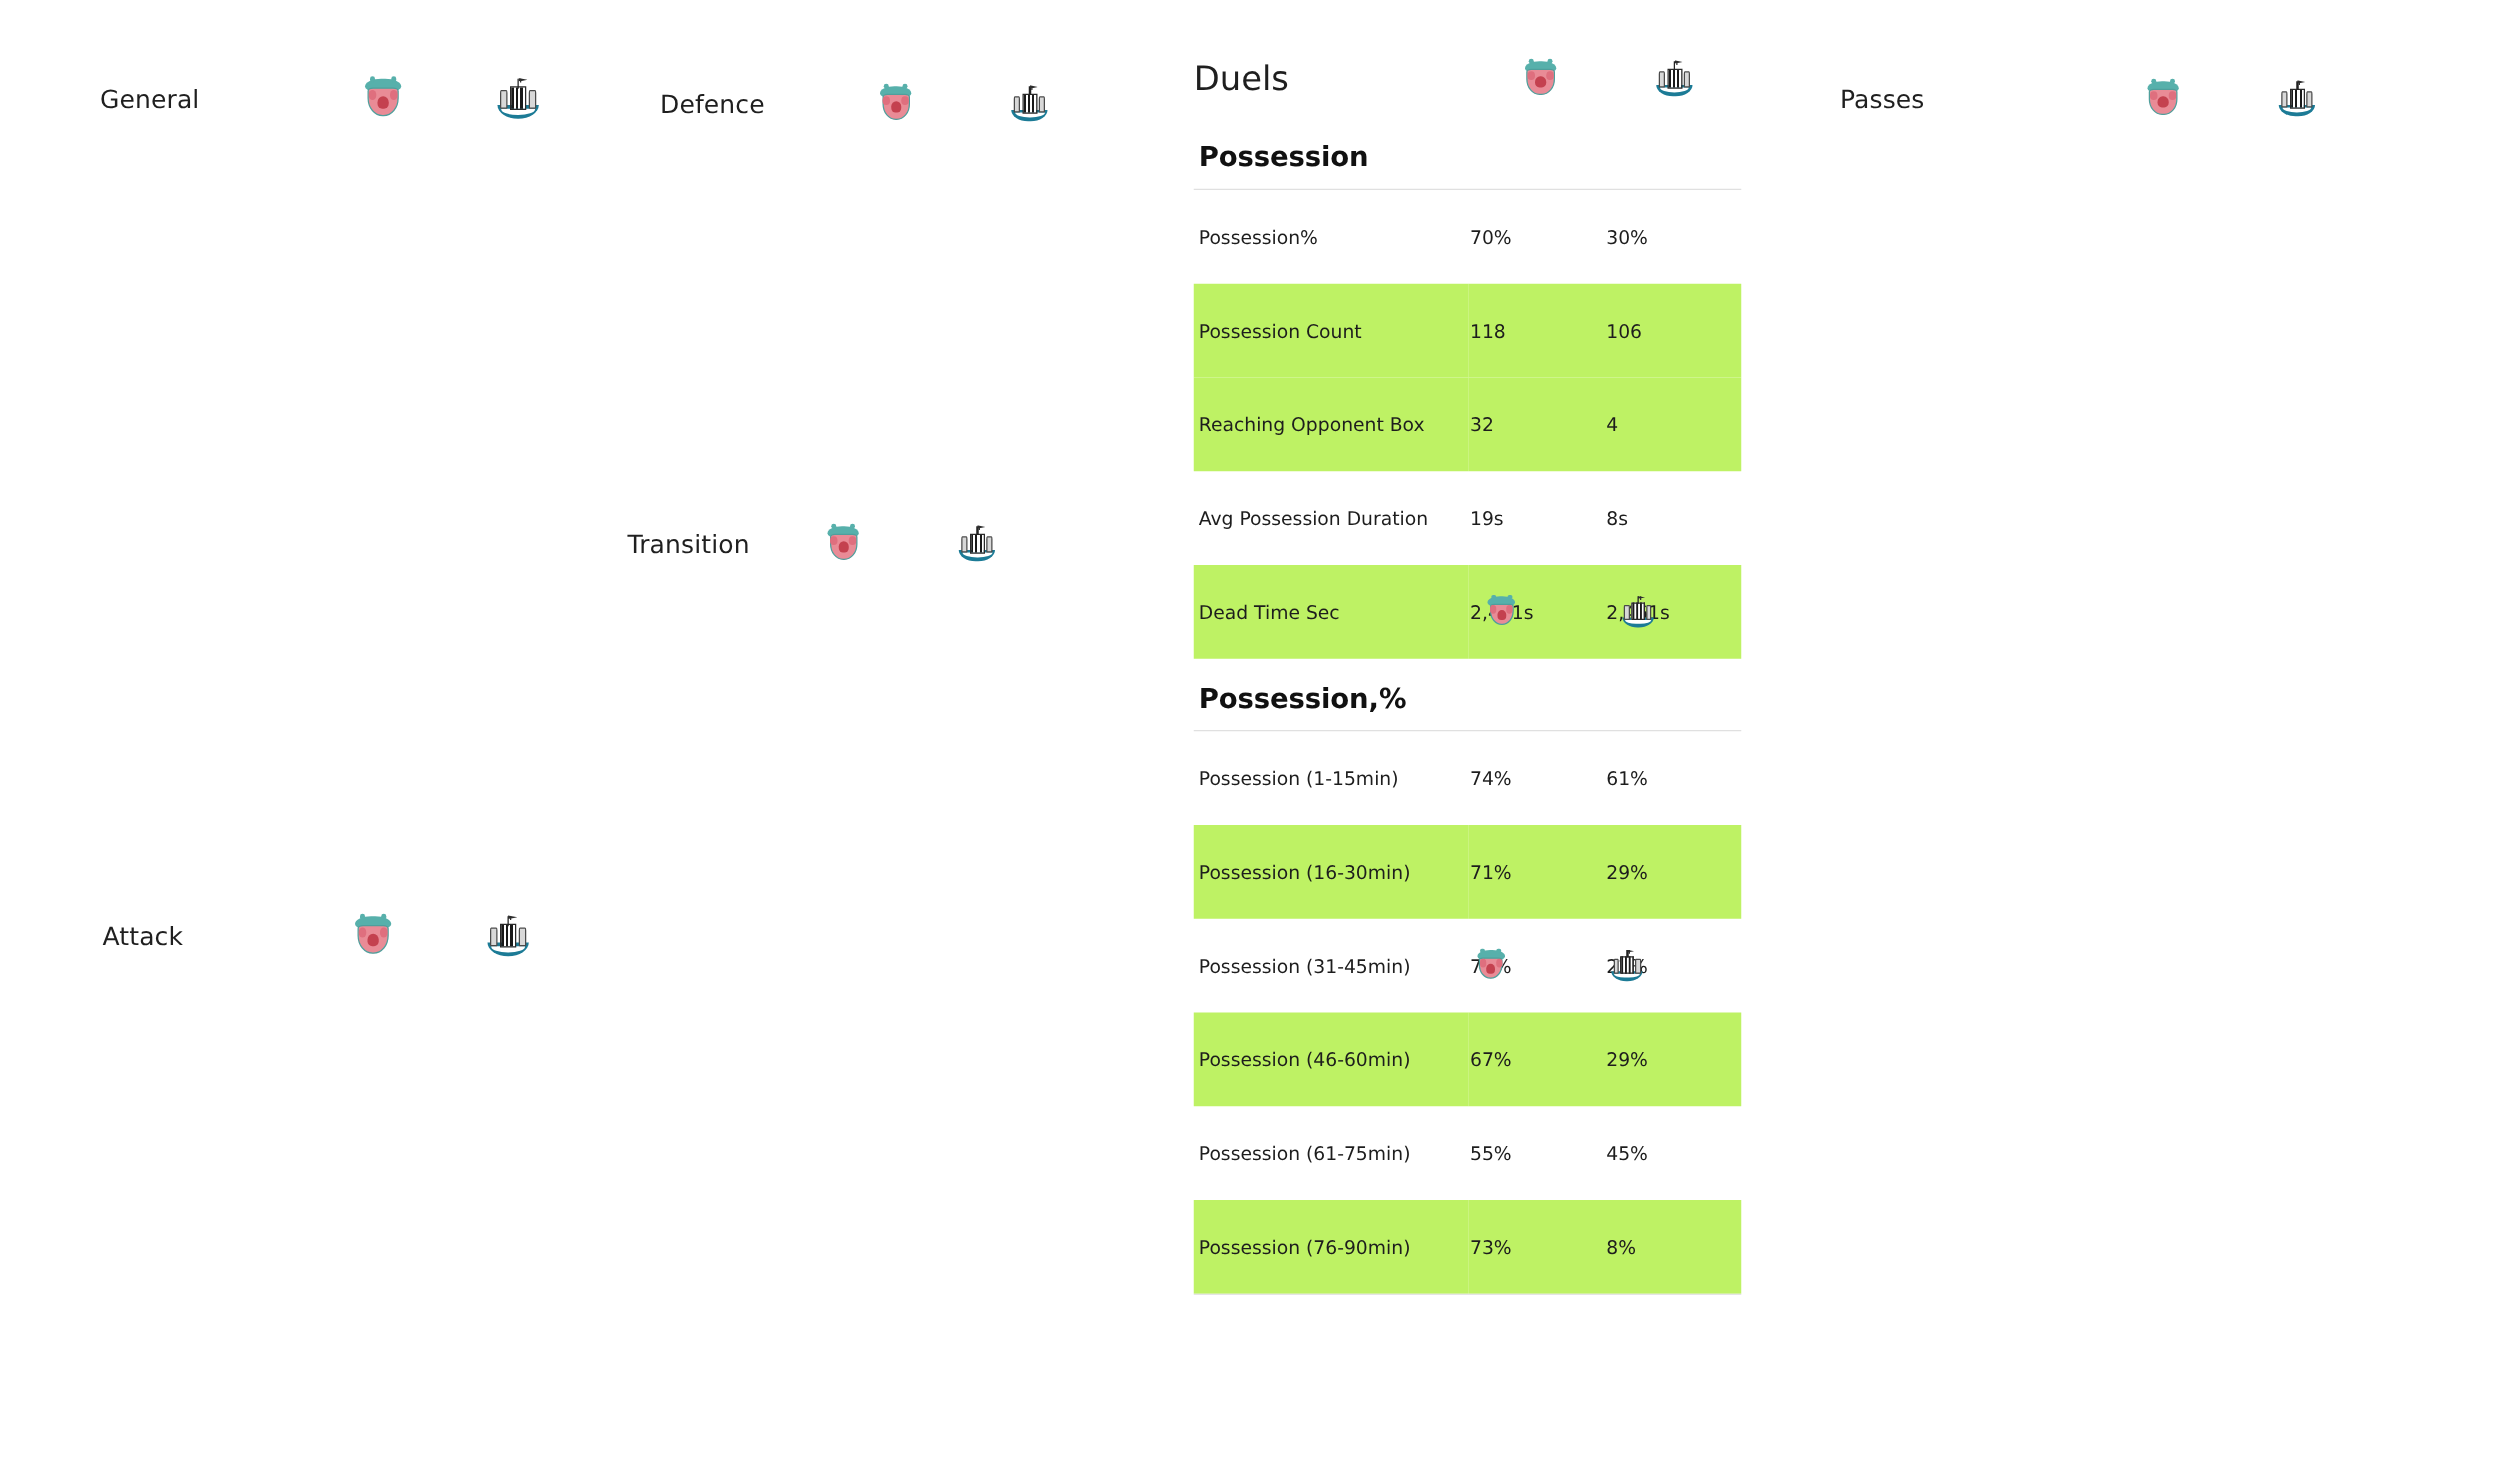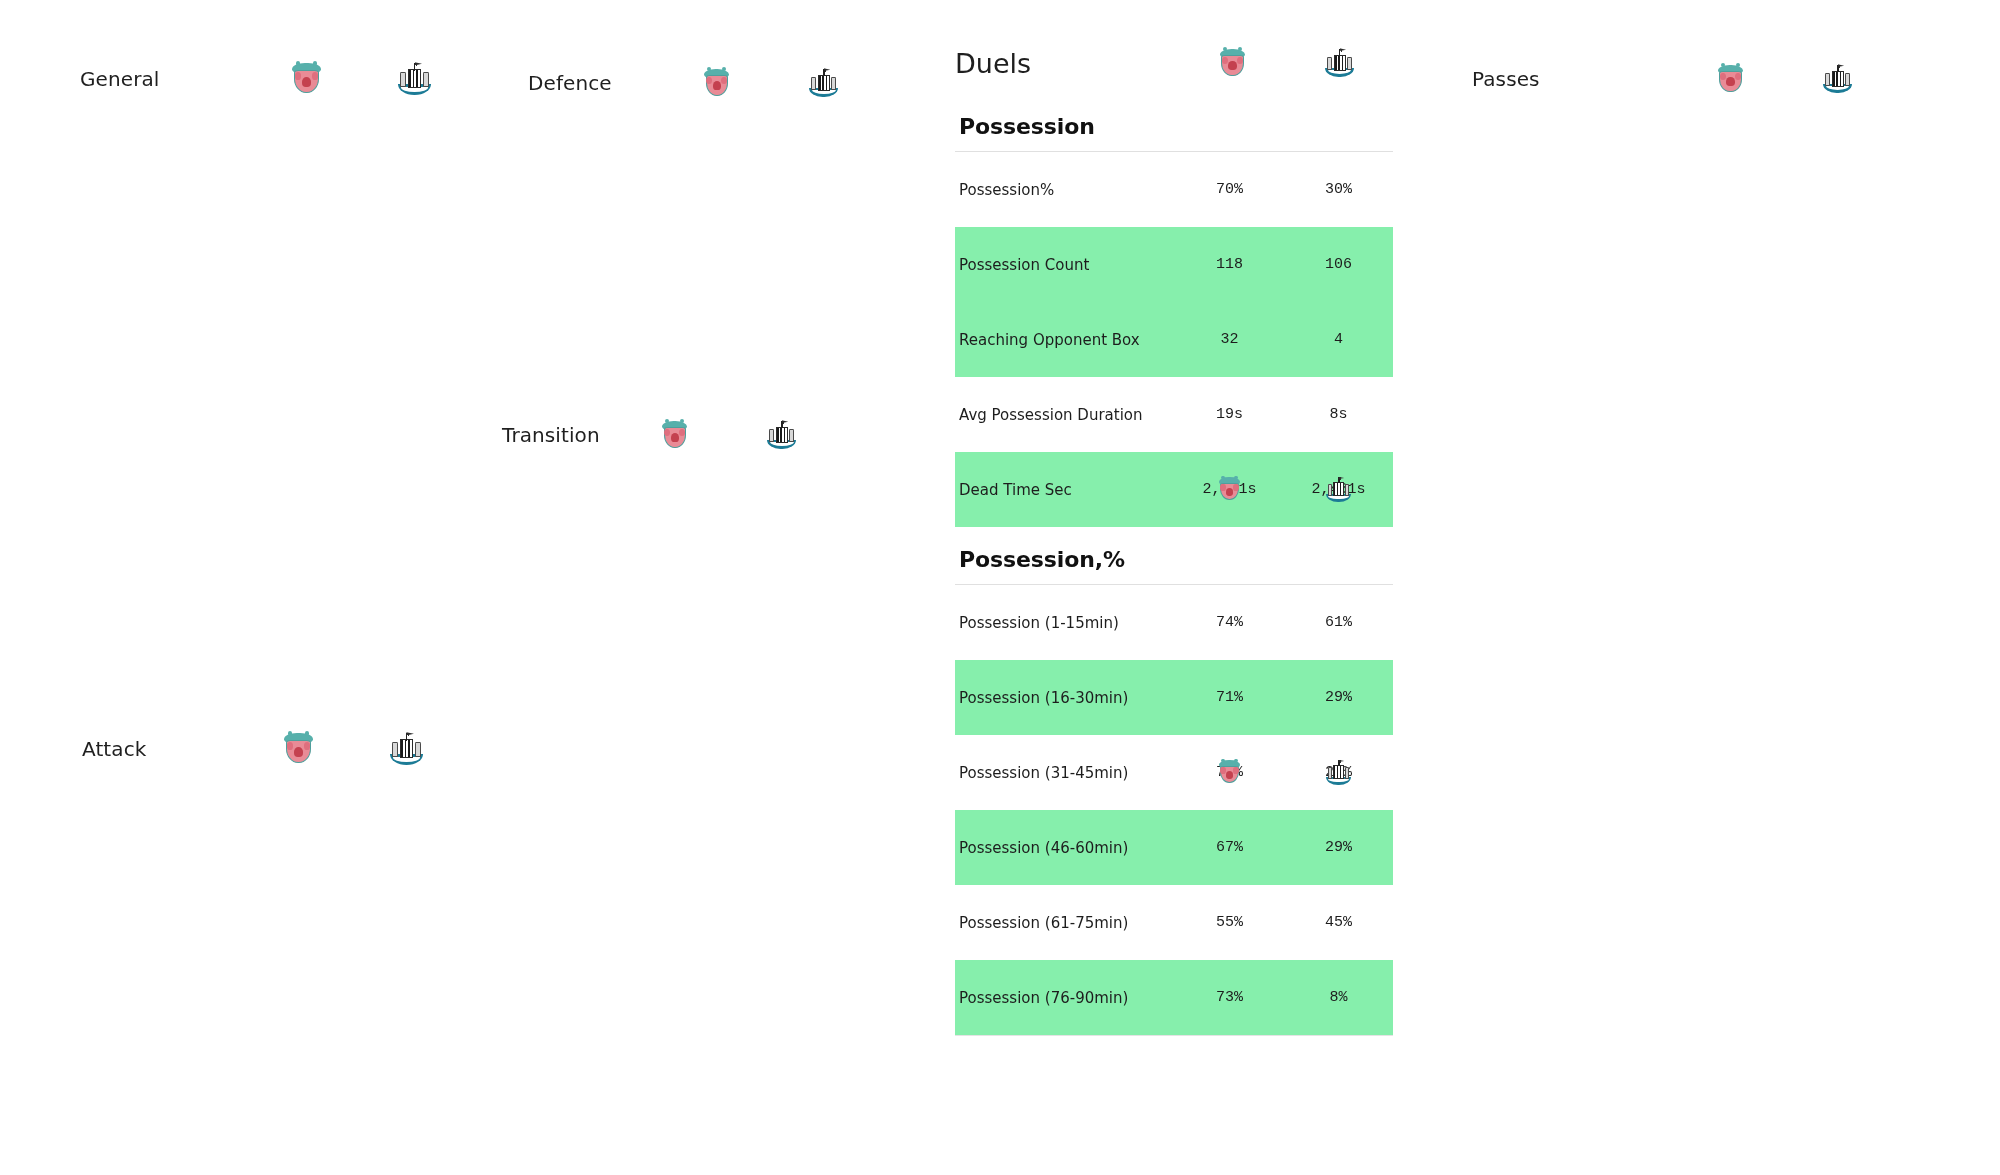--- a/index.html
+++ b/index.html
@@ -214,30 +214,30 @@
     height: 1px;
     background: #e0e0e0;
     width: 100%;
   }
 
   table.stat-table {
     border-collapse: collapse;
     width: 100%;
     table-layout: fixed;
   }
-  table.stat-table tr.zebra { background: #86efac; }
+  table.stat-table tr.zebra { background: #bef264; }
   table.stat-table td {
     font-size: 15px;
     color: #1d1d1d;
     height: 73px;
     vertical-align: middle;
     font-weight: 400;
   }
   td.stat-label { padding-left: 4px; text-align: left; }
-  td.stat-val   { text-align: center; width: 107px; font-family: Liberation Mono, monospace; }
+  td.stat-val   { width: 107px; }
   .tail-rule {
     height: 1px;
     background: #e4e4e4;
     width: 100%;
   }
 
   
   .val-wrap {
     position: relative;
     display: inline-block;

